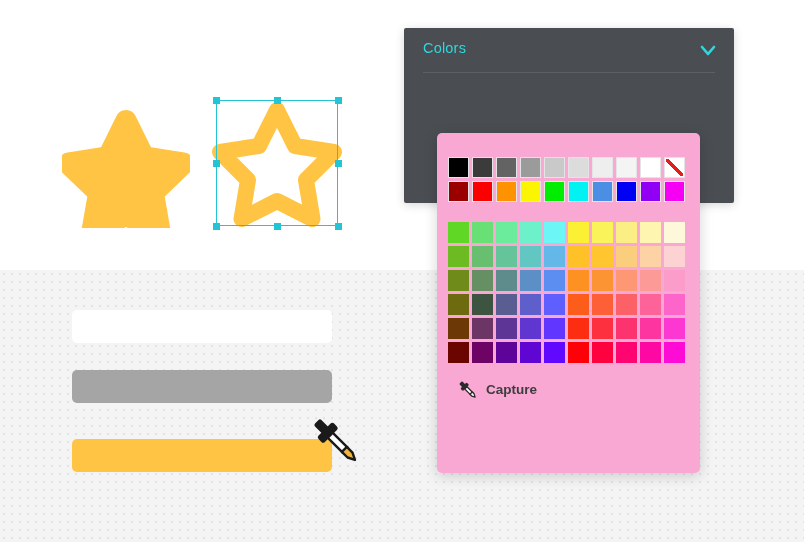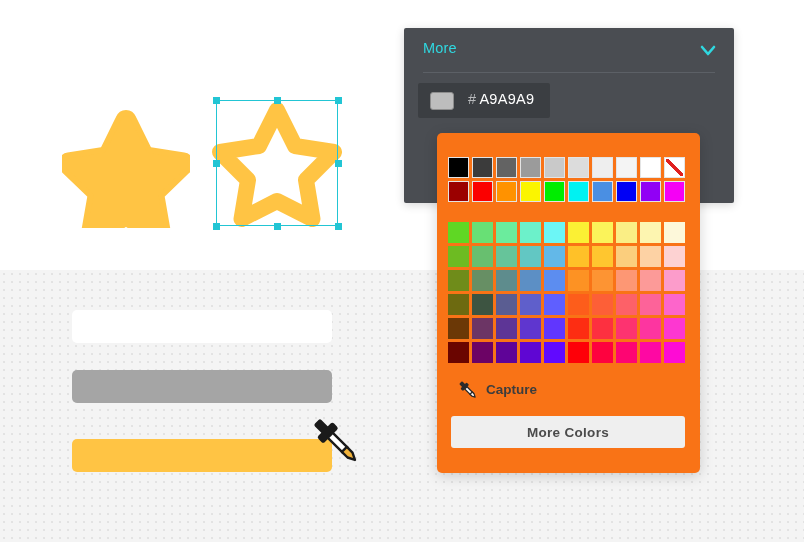--- a/index.html
+++ b/index.html
@@ -165,21 +165,21 @@
     color: #b7b9bb;
     margin-right: 3px;
   }
 
   
   .popup {
     position: absolute;
     left: 437px; top: 133px;
     width: 263px;
     height: 340px;
-    background: #f97316;
+    background: #f9a8d4;
     border-radius: 5px;
     box-shadow: 0 3px 14px rgba(0,0,0,0.17);
   }
 
   .std-rows {
     position: absolute;
     left: 11px; top: 24px;
     width: 241px;
   }
   .swatch-row {
@@ -324,36 +324,30 @@
         <rect x="27.5" y="2" width="9" height="15" rx="2" fill="#1a1a1a"></rect>
         <rect x="21" y="13" width="22" height="9" rx="2.5" fill="#1a1a1a"></rect>
         <rect x="28.5" y="21" width="7" height="21" fill="#ffffff" stroke="#1a1a1a" stroke-width="2.4"></rect>
         <path d="M28.5 41 L35.5 41 L35.5 49 L32 56 L28.5 49 Z" fill="#f2b33a" stroke="#1a1a1a" stroke-width="2.4" stroke-linejoin="round"></path>
       </g>
     </svg>
   </div>
 
   <div class="panel-dark">
     <div class="panel-dark-header">
-      <div class="panel-title">More</div>
+      <div class="panel-title">Colors</div>
       <div class="chevron-btn">
         <svg viewBox="0 0 24 20" width="24" height="20">
           <path d="M6 6 L12 13 L18 6" fill="none" stroke="#2fd8e0" stroke-width="2.6" stroke-linecap="round" stroke-linejoin="round"></path>
         </svg>
       </div>
     </div>
     <div class="panel-rule"></div>
   </div>
 
-  <div class="hex-chip">
-    <div class="hex-chip-swatch"></div>
-    <div class="hex-chip-text">
-      <span class="hash">#</span><span>A9A9A9</span>
-    </div>
-  </div>
 
   <div class="popup">
 
     <div class="std-rows">
       <div class="swatch-row" id="row-gray">
           <div class="sw" style="background: rgb(0, 0, 0);"></div>
           <div class="sw" style="background: rgb(59, 59, 59);"></div>
           <div class="sw" style="background: rgb(99, 99, 99);"></div>
           <div class="sw" style="background: rgb(155, 155, 155);"></div>
           <div class="sw" style="background: rgb(201, 201, 201);"></div>
@@ -459,16 +453,15 @@
             <rect x="10" y="1.5" width="4" height="5.5" rx="1" fill="#2b2b2b"></rect>
             <rect x="7.6" y="5.6" width="8.8" height="3.6" rx="1.2" fill="#2b2b2b"></rect>
             <rect x="10.4" y="9" width="3.2" height="8" fill="#ffffff" stroke="#2b2b2b" stroke-width="1.3"></rect>
             <path d="M10.4 16.4 L13.6 16.4 L13.6 19 L12 22 L10.4 19 Z" fill="#ffffff" stroke="#2b2b2b" stroke-width="1.3" stroke-linejoin="round"></path>
           </g>
         </svg>
       </div>
       <div class="capture-label">Capture</div>
     </div>
 
-    <button class="more-colors">More Colors</button>
   </div>
 
 </div>
 
 </body></html>

